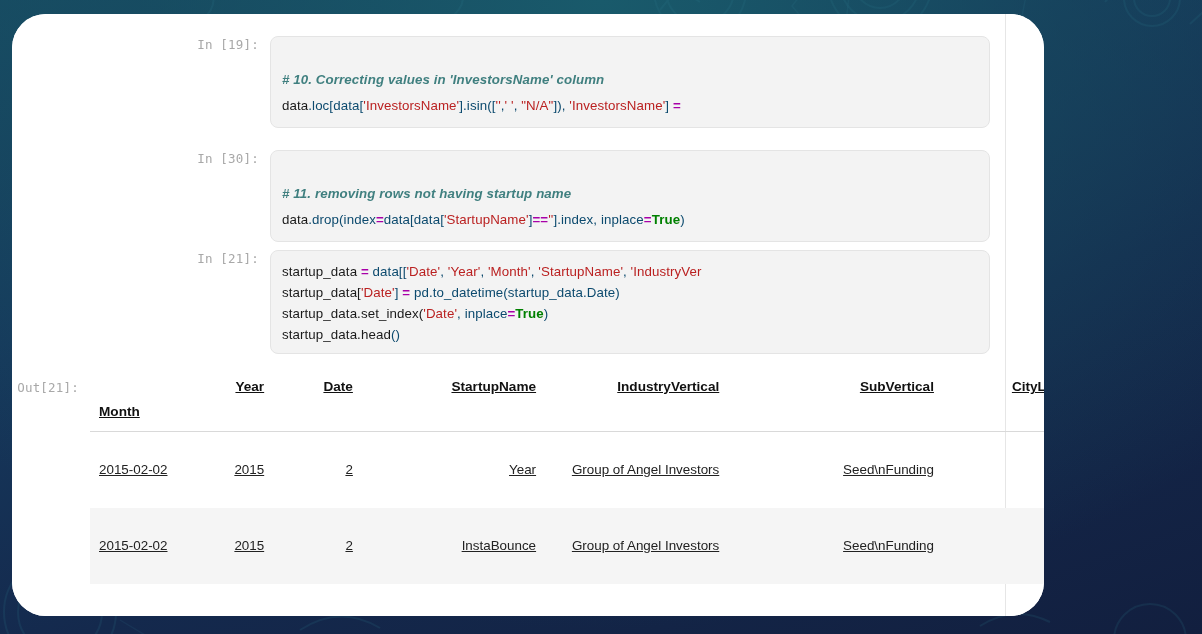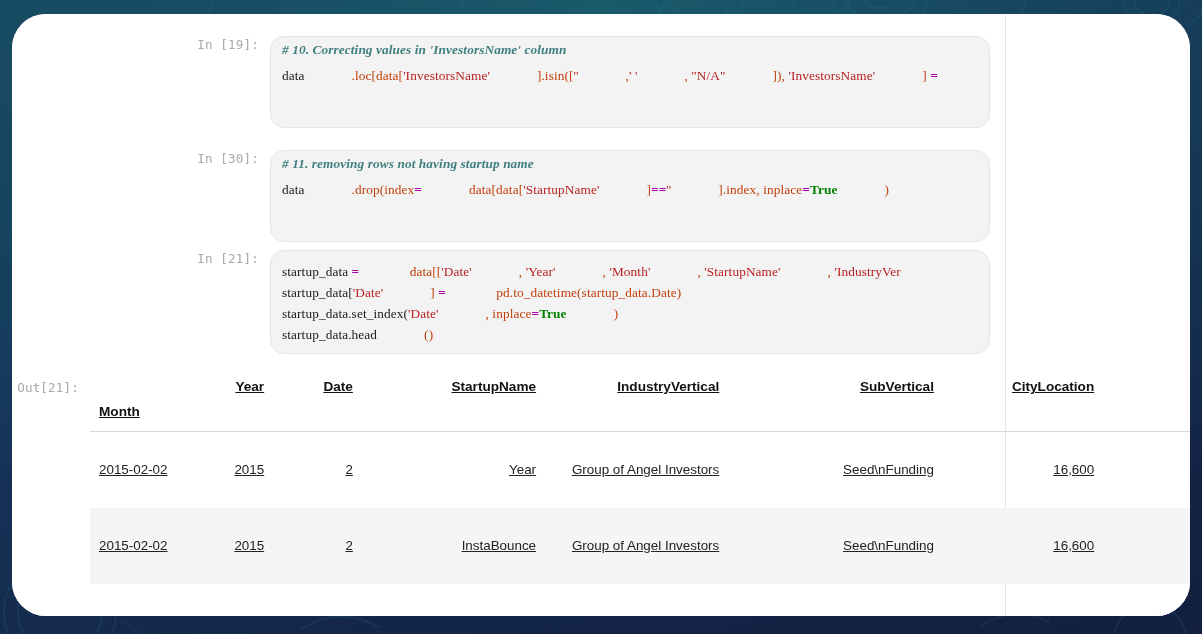--- a/index.html
+++ b/index.html
@@ -30,21 +30,21 @@
     width: 1202px;
     height: 634px;
     opacity: .30;
   }
 
   
   #panel {
     position: absolute;
     left: 12px;
     top: 14px;
-    width: 1178px;
+    width: 1032px;
     height: 602px;
     background: #ffffff;
     border-radius: 34px 34px 34px 34px;
     overflow: hidden;
   }
   
   #notebook {
     position: absolute;
     left: 0;
     top: 0;
@@ -78,40 +78,40 @@
     font-family: "DejaVu Sans Mono", monospace;
     font-size: 12.5px;
     line-height: 17px;
     color: #a8a8a8;
     white-space: pre;
     letter-spacing: .2px;
   }
   .input-area {
     background: #f3f3f3;
     border: 1px solid #e4e4e4;
-    border-radius: 14px;
-    padding: 0 0 12px 11px;
+    border-radius: 8px;
+    padding: 30px 0 12px 11px;
     box-sizing: border-box;
     overflow: hidden;
     white-space: pre;
-    font-family: Liberation Serif, serif;
+    font-family: Liberation Sans, sans-serif;
     font-size: 13.3px;
     line-height: 26px;
     color: #1a1a1a;
     letter-spacing: .1px;
   }
   .codeline { white-space: pre; }
 
   
   .c  { color: #3f7f7f; font-style: italic; font-weight: bold; } 
   .s  { color: #ba2121; }                                        
   .o  { color: #a800a8; font-weight: bold; }                     
   .k  { color: #008000; font-weight: bold; }                     
   .n  { color: #1a1a1a; }                                        
-  .p  { color: #c2410c; margin-left: 47px; }                                        
+  .p  { color: #0c4a6e; }                                        
 
   
   #out-cell {
     position: absolute;
     left: 0;
     top: 358px;
     width: 1178px;
     display: flex;
     align-items: flex-start;
   }

